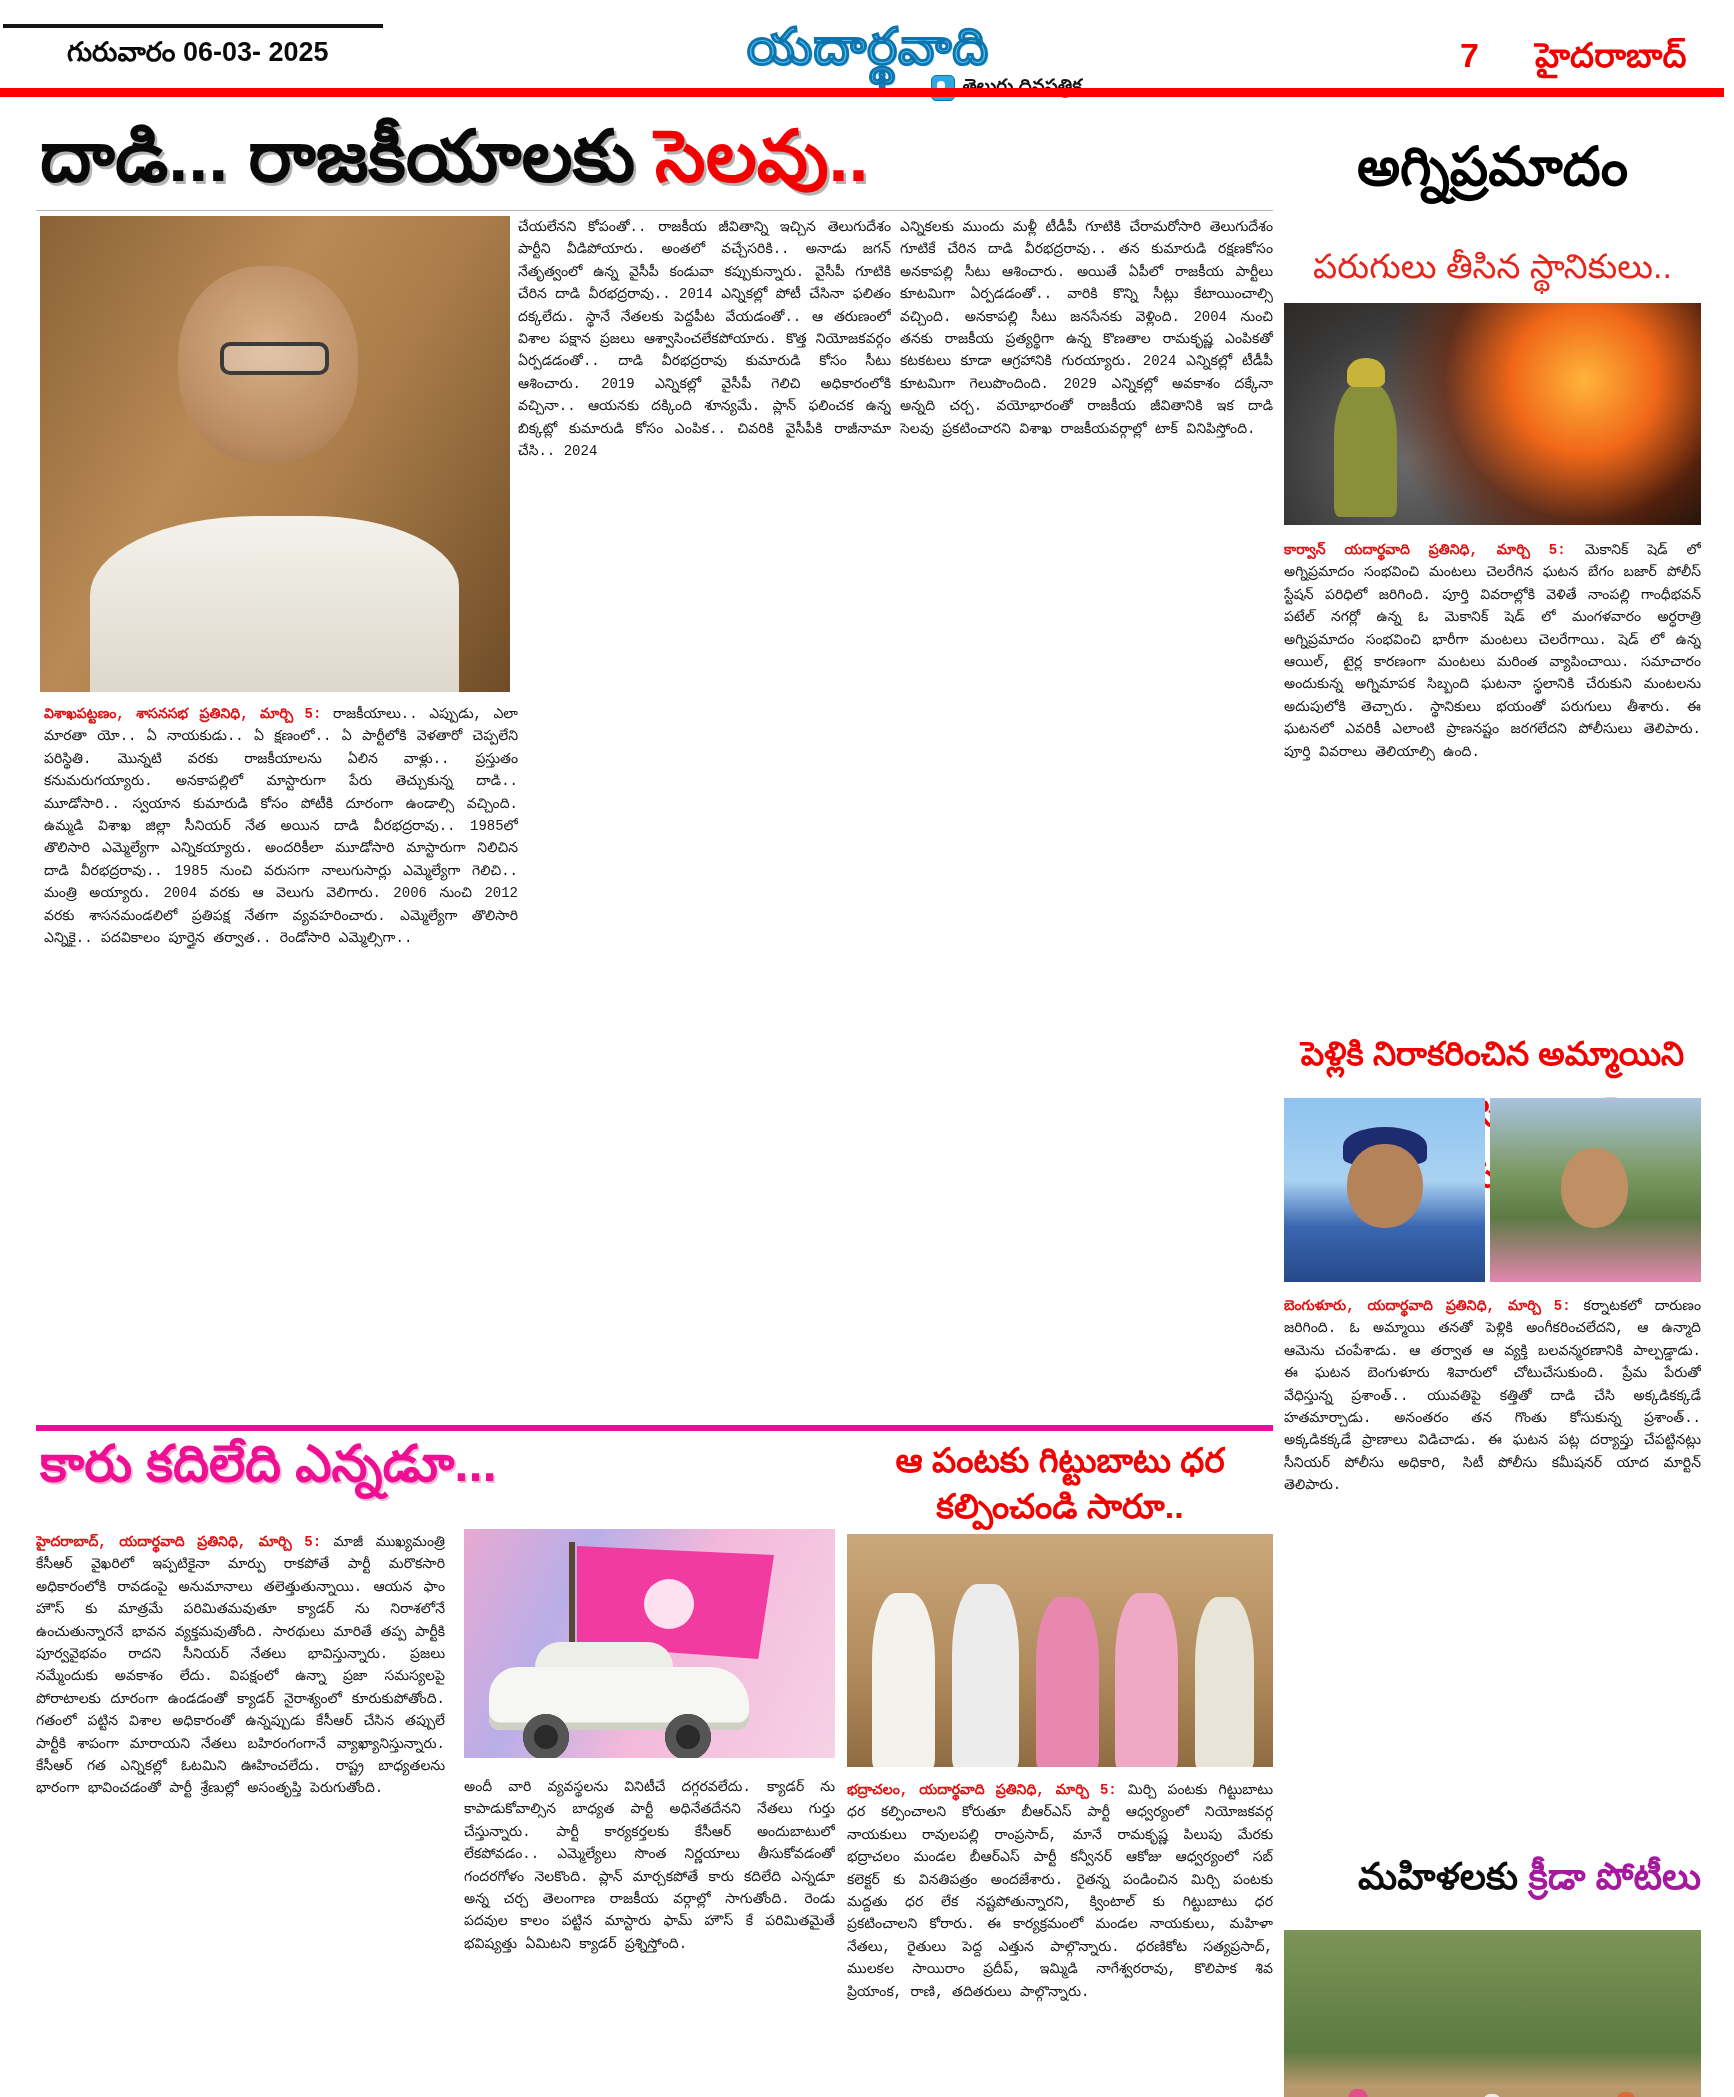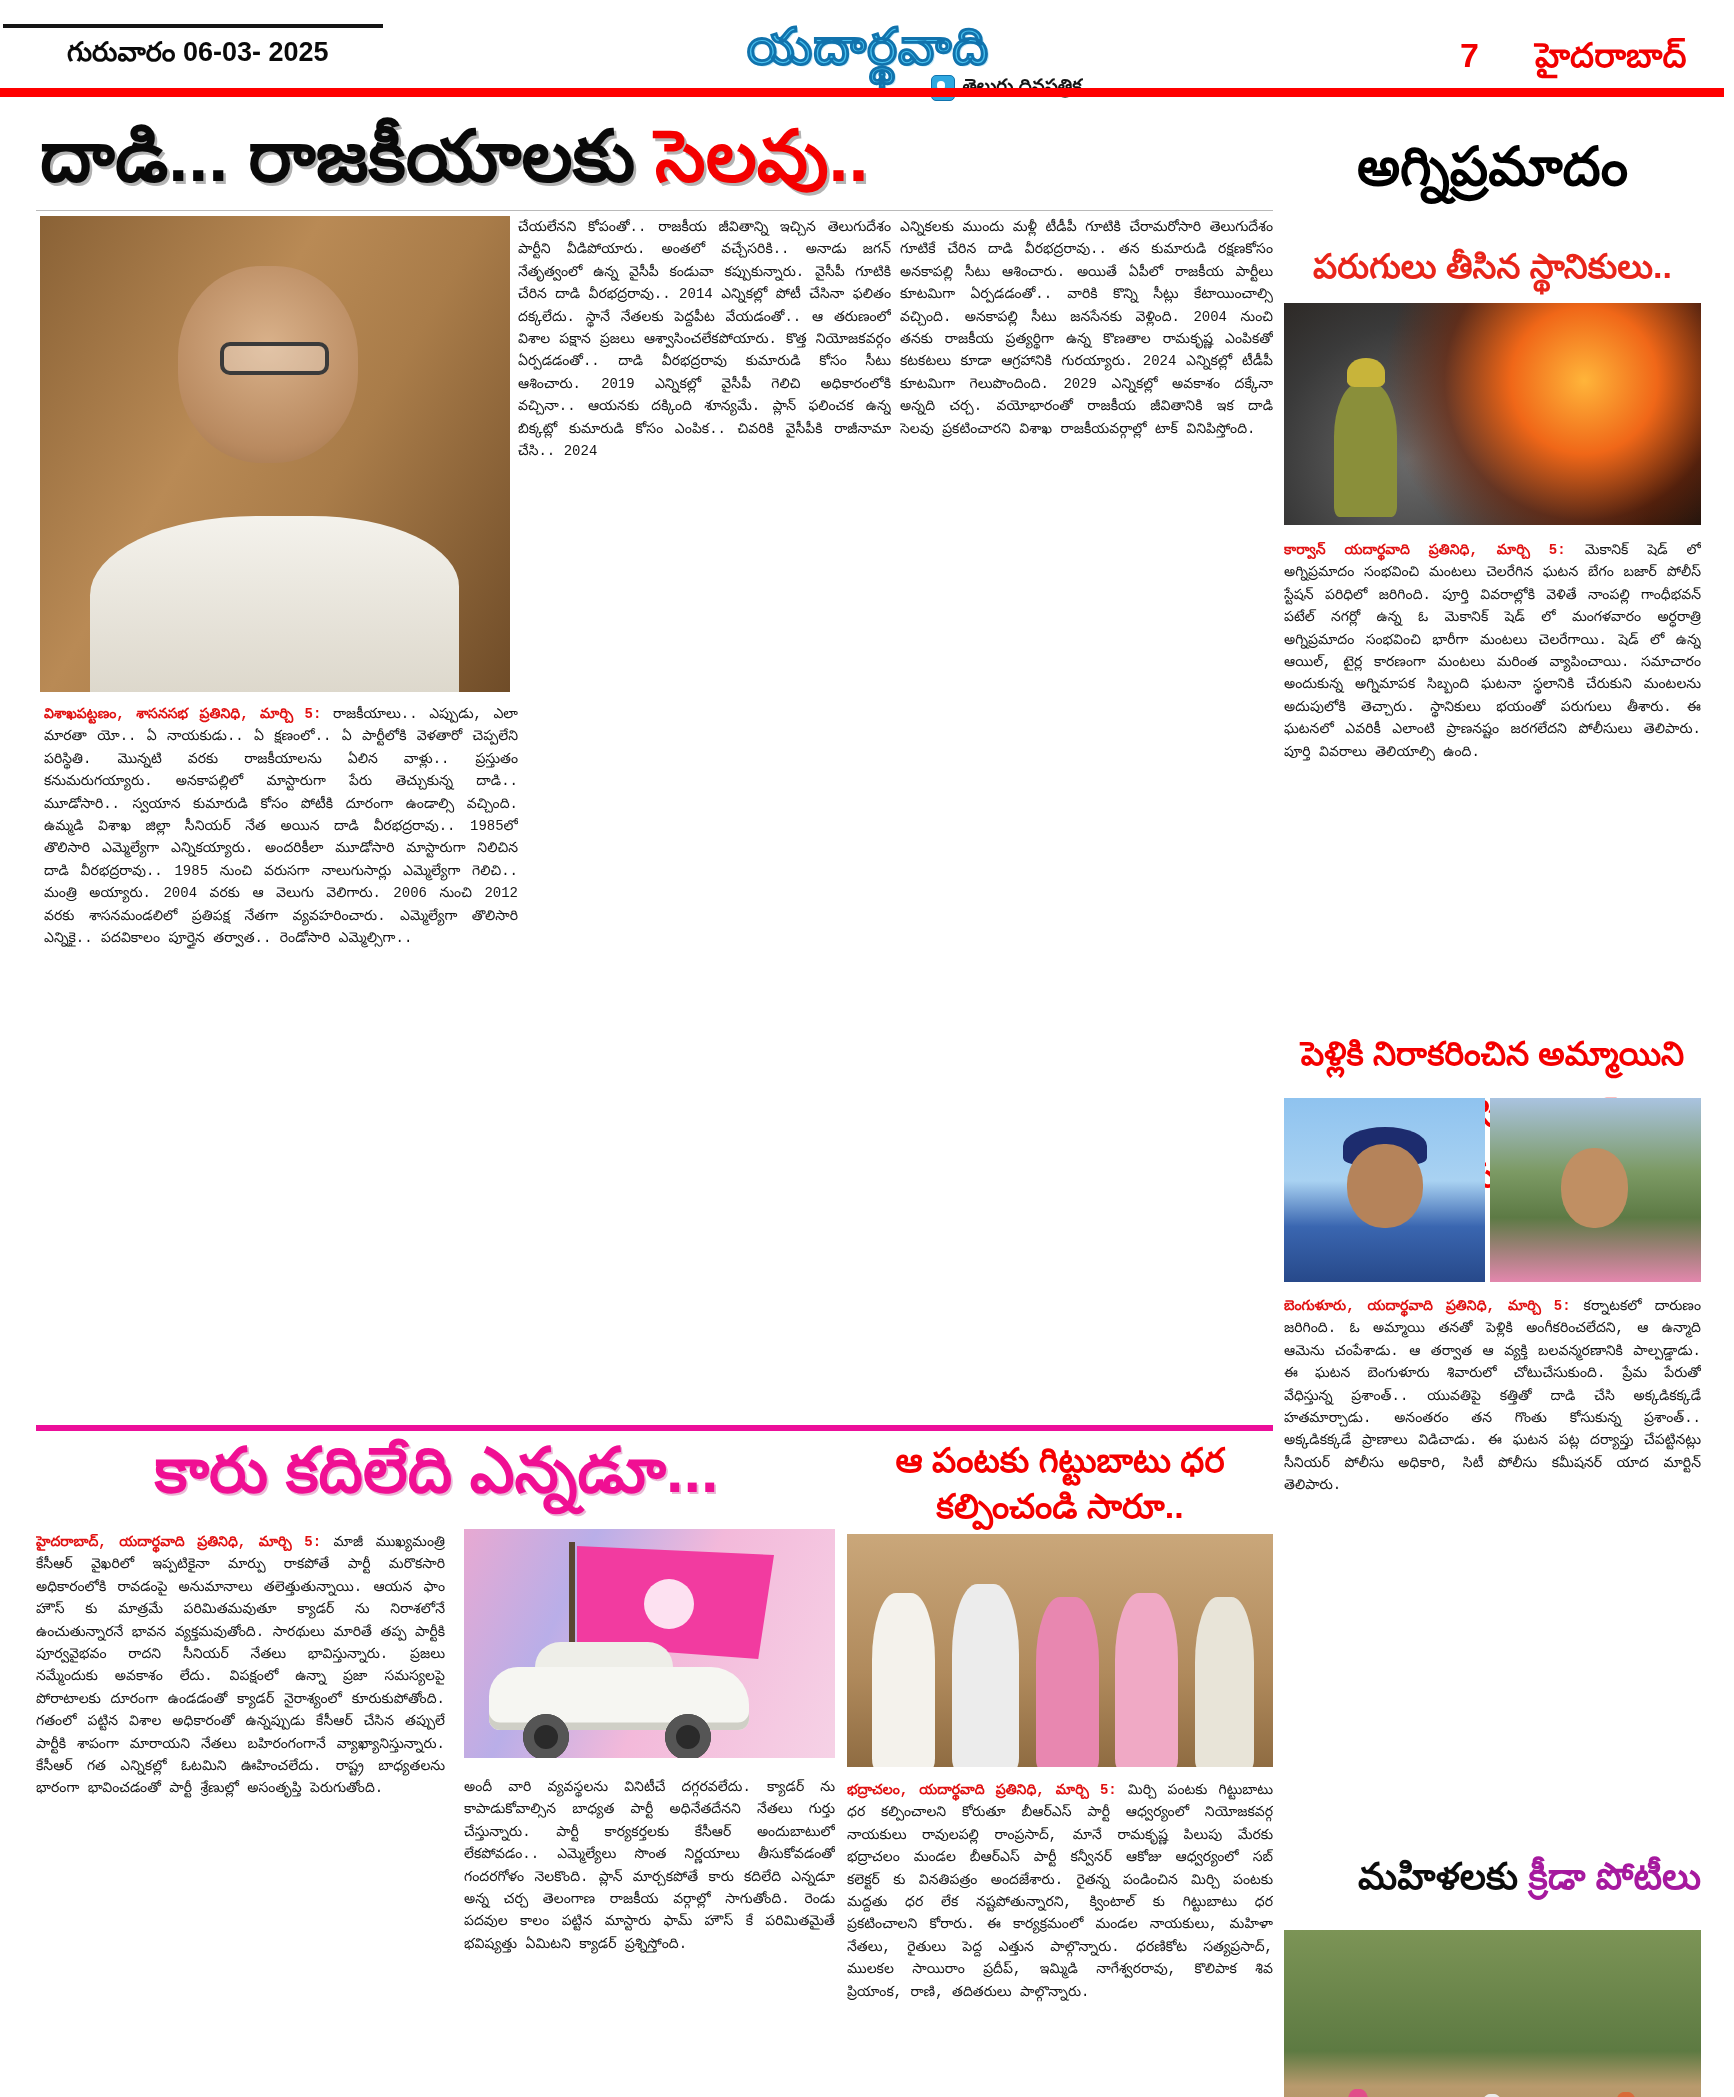--- a/index.html
+++ b/index.html
@@ -30,37 +30,37 @@
   .h-main{left:40px;top:110px;width:1233px;font-size:72px;font-weight:bold;line-height:1.28;white-space:nowrap;
           text-shadow:2.5px 2.9px 0 #b3b3b3;}
   .h-main .hm-black{color:#090909;}
   .h-main .hm-red{color:#f40000;}
   .s1-photo{left:40px;top:216px;width:470px;height:476px;background:linear-gradient(120deg,#8a6236 0%,#b98a55 38%,#a97c49 60%,#6f4c28 100%);}
   .s1-head{position:absolute;left:138px;top:50px;width:180px;height:197px;background:radial-gradient(circle at 50% 40%,#d9b18a 0%,#b98a60 70%,#9a6f47 100%);border-radius:46%;}
   .s1-shirt{position:absolute;left:50px;bottom:0;width:369px;height:176px;background:linear-gradient(180deg,#f4f2ec,#ddd8cc);border-radius:45% 40% 0 0;}
   .s1-glasses{position:absolute;left:180px;top:126px;width:101px;height:25px;border:4.2px solid #3a3a3a;border-radius:10px;background:rgba(255,255,255,.25);}
   .col{position:absolute;}
   
-  .h-car{left:40px;top:1434px;width:793px;font-size:63px;font-weight:bold;color:#f00f93;white-space:nowrap;
-         text-shadow:1.7px 2.1px 0 #e9b9d6;text-align:center;}
+  .h-car{left:40px;top:1434px;width:793px;font-size:51px;font-weight:bold;color:#f00f93;white-space:nowrap;
+         text-shadow:1.7px 2.1px 0 #e9b9d6;}
   .flag-img{left:464px;top:1529px;width:371px;height:229px;background:linear-gradient(115deg,#e8a9d2 0%,#b9aee8 28%,#f3b9da 55%,#f6d2e6 100%);}
   .flag-cloth{position:absolute;left:113px;top:17px;width:197px;height:113px;background:#f23ba0;clip-path:polygon(0 0,100% 8%,92% 100%,0 88%);}
   .flag-circle{position:absolute;left:180px;top:50px;width:50px;height:50px;border-radius:50%;background:#fff;opacity:.85;}
   .flag-pole{position:absolute;left:105px;top:12.6px;width:5.9px;height:176px;background:#5a4632;}
   .car-body{position:absolute;left:25px;top:138px;width:260px;height:63px;background:#f6f6f2;border-radius:29px 38px 11px 11px;box-shadow:inset 0 -7.6px 0 #cfcfc6;}
   .car-top{position:absolute;left:71px;top:113px;width:138px;height:50px;background:#eeeee8;border-radius:25px 25px 0 0;}
   .wheel{position:absolute;top:185px;width:46px;height:46px;background:#2a2a2a;border-radius:50%;box-shadow:inset 0 0 0 11px #555;}
   
   .h-crop{left:847px;top:1438px;width:426px;text-align:center;font-size:34px;font-weight:bold;color:#f40000;line-height:1.35;}
   .crop-photo{left:847px;top:1534px;width:426px;height:233px;background:linear-gradient(180deg,#caa77a 0%,#b08a5c 60%,#8f6c42 100%);}
   .crop-fig{position:absolute;border-radius:38% 38% 6% 6%;}
   
   .rr-kicker{left:1284px;top:102px;width:417px;text-align:center;font-size:28px;font-weight:bold;color:#0d0d0d;}
   .rr-h1{left:1284px;top:135px;width:417px;text-align:center;font-size:54px;font-weight:bold;color:#000000;}
-  .rr-sub{left:1284px;top:247px;width:417px;text-align:center;font-size:34px;font-weight:bold;color:#e8251a;}
+  .rr-sub{left:1284px;top:247px;width:417px;text-align:center;font-size:34px;font-weight:normal;color:#e8251a;}
   .fire-photo{left:1284px;top:303px;width:417px;height:222px;background:
       radial-gradient(circle at 72% 35%,#ffb53a 0%,#f06718 22%,rgba(120,40,10,.6) 42%,transparent 60%),
       radial-gradient(circle at 30% 70%,#6b6b6b 0%,#3a3a3a 40%,transparent 75%),
       linear-gradient(180deg,#241d18,#17120e);}
   .fireman{position:absolute;left:50px;top:80px;width:63px;height:134px;background:#8a8f3a;border-radius:40% 40% 8% 8%;}
   .fireman:before{content:"";position:absolute;left:12.6px;top:-25px;width:38px;height:29px;background:#c8b43a;border-radius:50% 50% 20% 20%;}
   .h-murder{left:1284px;top:1023px;width:417px;text-align:center;font-size:33px;font-weight:bold;color:#f40000;line-height:1.85;}
   .man-photo{left:1284px;top:1098px;width:201px;height:184px;background:linear-gradient(180deg,#8fc3ef 0%,#a9d2f2 45%,#3a66b0 70%,#27498a 100%);}
   .man-head{position:absolute;left:63px;top:46px;width:76px;height:84px;background:#b5835a;border-radius:48%;}
   .man-hair{position:absolute;left:59px;top:29px;width:84px;height:38px;background:#1d2c6e;border-radius:50% 50% 20% 20%;}

